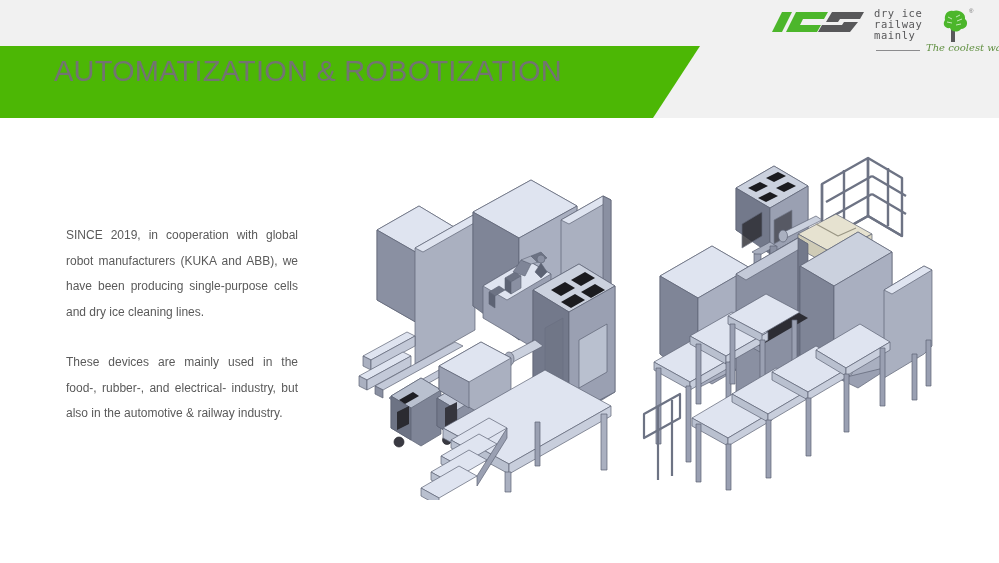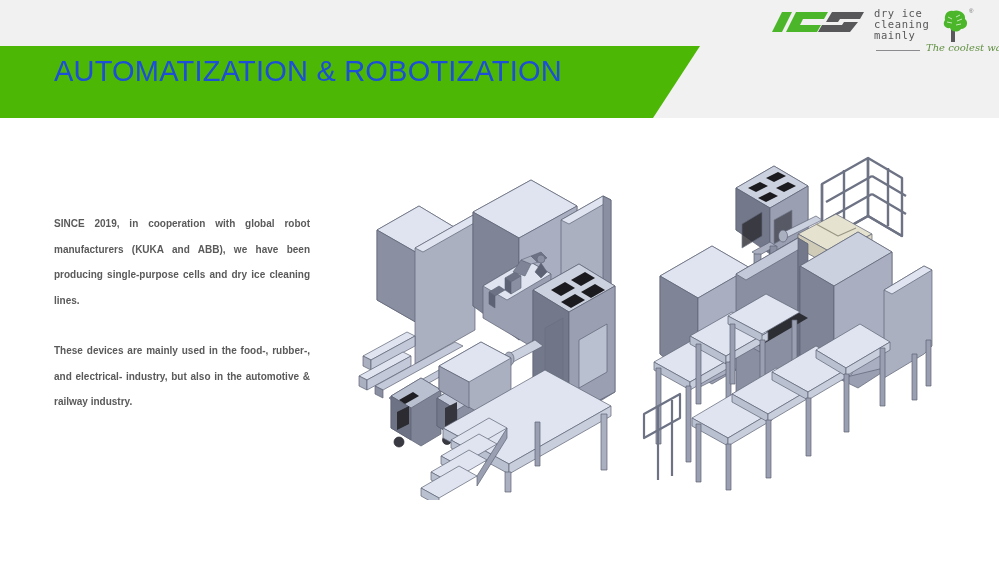--- a/index.html
+++ b/index.html
@@ -102,41 +102,40 @@
     background: #4cb705;
     clip-path: polygon(0 0, 700px 0, 653px 72px, 0 72px);
   }
   .title-text {
     position: absolute;
     left: 54px;
     top: 46px;
     height: 51px;
     display: flex;
     align-items: center;
-    color: #1d4ed8;
+    color: #737373;
     font-size: 29px;
     font-weight: 400;
     letter-spacing: 0.2px;
     white-space: nowrap;
   }
 
   
   .body-col {
     position: absolute;
     left: 54px;
     top: 211px;
     width: 256px;
   }
   .para {
     color: #5a5a5a;
-    font-size: 10px;
+    font-size: 12px;
     line-height: 25.5px;
     text-align: justify;
-    margin: 0;
-    font-weight: bold;
+    margin: 12px;
   }
   .para + .para { margin-top: 25px; }
 
   
   .fig-left {
     position: absolute;
     left: 355px;
     top: 160px;
     width: 290px;
     height: 340px;
@@ -184,21 +183,21 @@
         <polygon points="2,22 12,2 22,2 12,22" fill="#4cb62b"></polygon>
 
         <path d="M26 2 L58 2 L54 9 L33 9 L30 15 L51 15 L47 22 L16 22 Z" fill="#4cb62b"></path>
 
         <path d="M62 2 L94 2 L90 9 L70 9 L68 12 L88 12 L80 22 L48 22 L52 15 L72 15 L74 12 L56 12 Z" fill="#58585a"></path>
       </svg>
     </div>
 
     <div class="logo-words">
       <div>dry ice</div>
-      <div>cleaning</div>
+      <div>railway</div>
       <div>mainly</div>
     </div>
 
     <div class="logo-tree">
       <svg viewBox="0 0 34 36" width="34" height="36">
         <path d="M15 34 L15 12 L19 12 L19 34 Z" fill="#58585a"></path>
         <path d="M17 3 C23 1 30 5 29 11 C33 14 31 21 25 21 C22 25 15 24 14 20
                  C9 21 6 16 9 12 C8 6 12 2 17 3 Z" fill="#4cb62b"></path>
         <path d="M20 9 L24 7 M21 13 L26 11 M20 17 L25 16 M16 11 L12 9 M16 15 L11 14" stroke="#ffffff" stroke-width="0.9" fill="none" opacity="0.75"></path>
       </svg>

